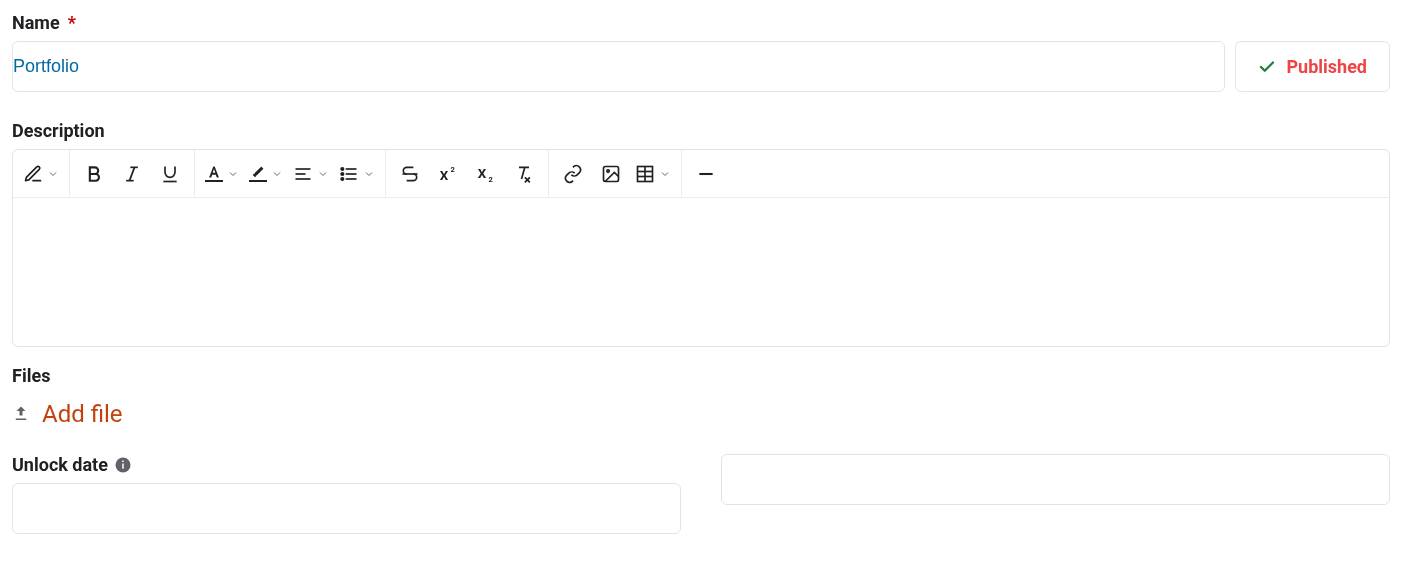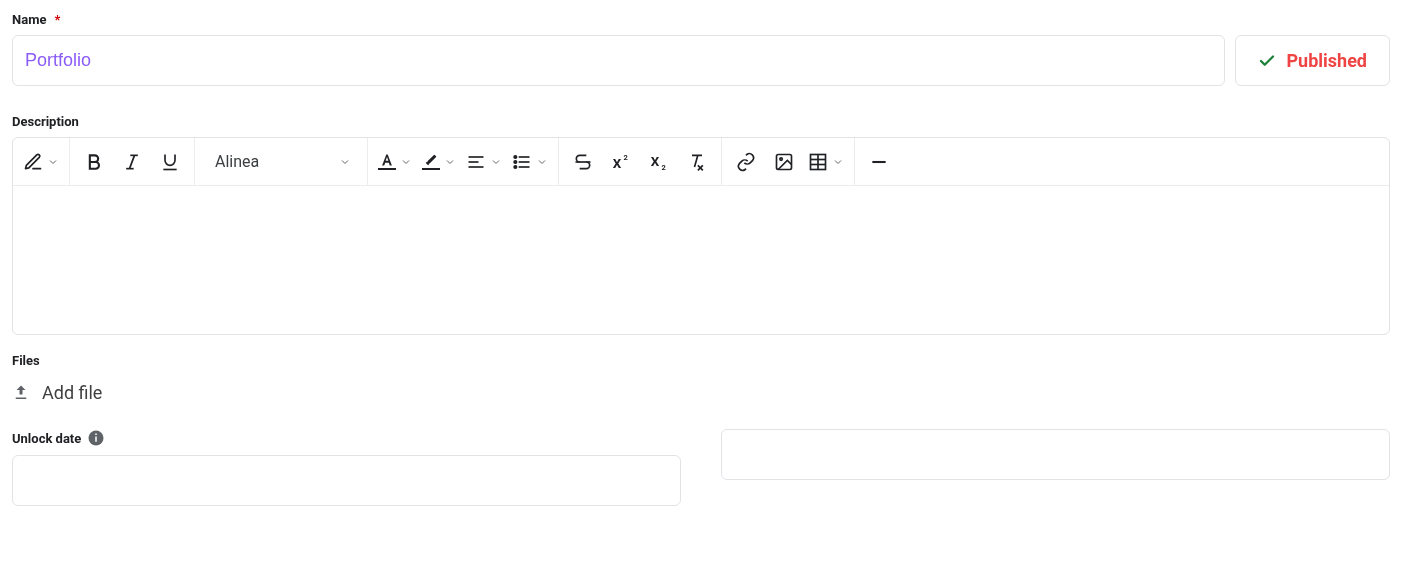--- a/index.html
+++ b/index.html
@@ -5,42 +5,42 @@
   * { box-sizing: border-box; }
   body {
     margin: 0;
     padding: 12px;
     font-family: -apple-system, BlinkMacSystemFont, "Segoe UI", Roboto, "Helvetica Neue", Arial, sans-serif;
     color: #202124;
     background: #fff;
     width: 1402px;
   }
   .label {
-    font-size: 13px;
+    font-size: 18px;
     font-weight: 700;
     margin-bottom: 8px;
     display: flex;
     align-items: center;
     gap: 6px;
     text-align: right;
   }
   .required { color: #c00; font-weight: 700; margin-left: 2px; }
   .row-name {
     display: flex;
     align-items: stretch;
     gap: 10px;
     margin-bottom: 28px;
   }
   .name-input {
     flex: 1;
     border: 1px solid #e1e3e6;
     border-radius: 6px;
-    padding: 14px 12px;
+    padding: 14px 0;
     font-size: 18px;
-    color: #8b5cf6;
+    color: #0369a1;
     outline: none;
     background: #fff;
   }
   .published-badge {
     border: 1px solid #e1e3e6;
     border-radius: 6px;
     padding: 0 22px;
     display: flex;
     align-items: center;
     gap: 10px;
@@ -103,22 +103,22 @@
   .editor-area {
     min-height: 148px;
     padding: 12px;
     outline: none;
     font-size: 16px;
   }
   .add-file {
     display: inline-flex;
     align-items: center;
     gap: 12px;
-    font-size: 18px;
-    color: #404040;
+    font-size: 24px;
+    color: #c2410c;
     cursor: pointer;
     margin-top: 6px;
     margin-bottom: 26px;
   }
   .add-file svg { color: #5f6368; }
   .dates {
     display: flex;
     gap: 40px;
   }
   .date-col { flex: 1; }
@@ -193,28 +193,20 @@
         </svg>
       </div>
       <div class="tbtn">
         <svg width="20" height="20" viewBox="0 0 24 24" fill="none" stroke="currentColor" stroke-width="2">
           <path d="M6 3v7a6 6 0 0 0 12 0V3"></path>
             <line x1="4" y1="21" x2="20" y2="21"></line>
         </svg>
       </div>
     </div>
 
-    <div class="tgroup">
-      <div class="style-select">
-        <span>Alinea</span>
-        <svg class="chev" viewBox="0 0 24 24" fill="none" stroke="currentColor" stroke-width="2">
-          <polyline points="6 9 12 15 18 9"></polyline>
-        </svg>
-      </div>
-    </div>
 
     <div class="tgroup">
       <div class="tbtn">
         <span class="underline-stroke" style="display:inline-flex;">
           <svg width="18" height="14" viewBox="0 0 24 20" fill="currentColor">
             <path d="M11 2h2l6 16h-3l-1.4-4H9.4L8 18H5zM10.1 11h3.8L12 5.6z"></path>
           </svg>
         </span>
         <svg class="chev" viewBox="0 0 24 24" fill="none" stroke="currentColor" stroke-width="2" style="margin-left:4px">
           <polyline points="6 9 12 15 18 9"></polyline>

